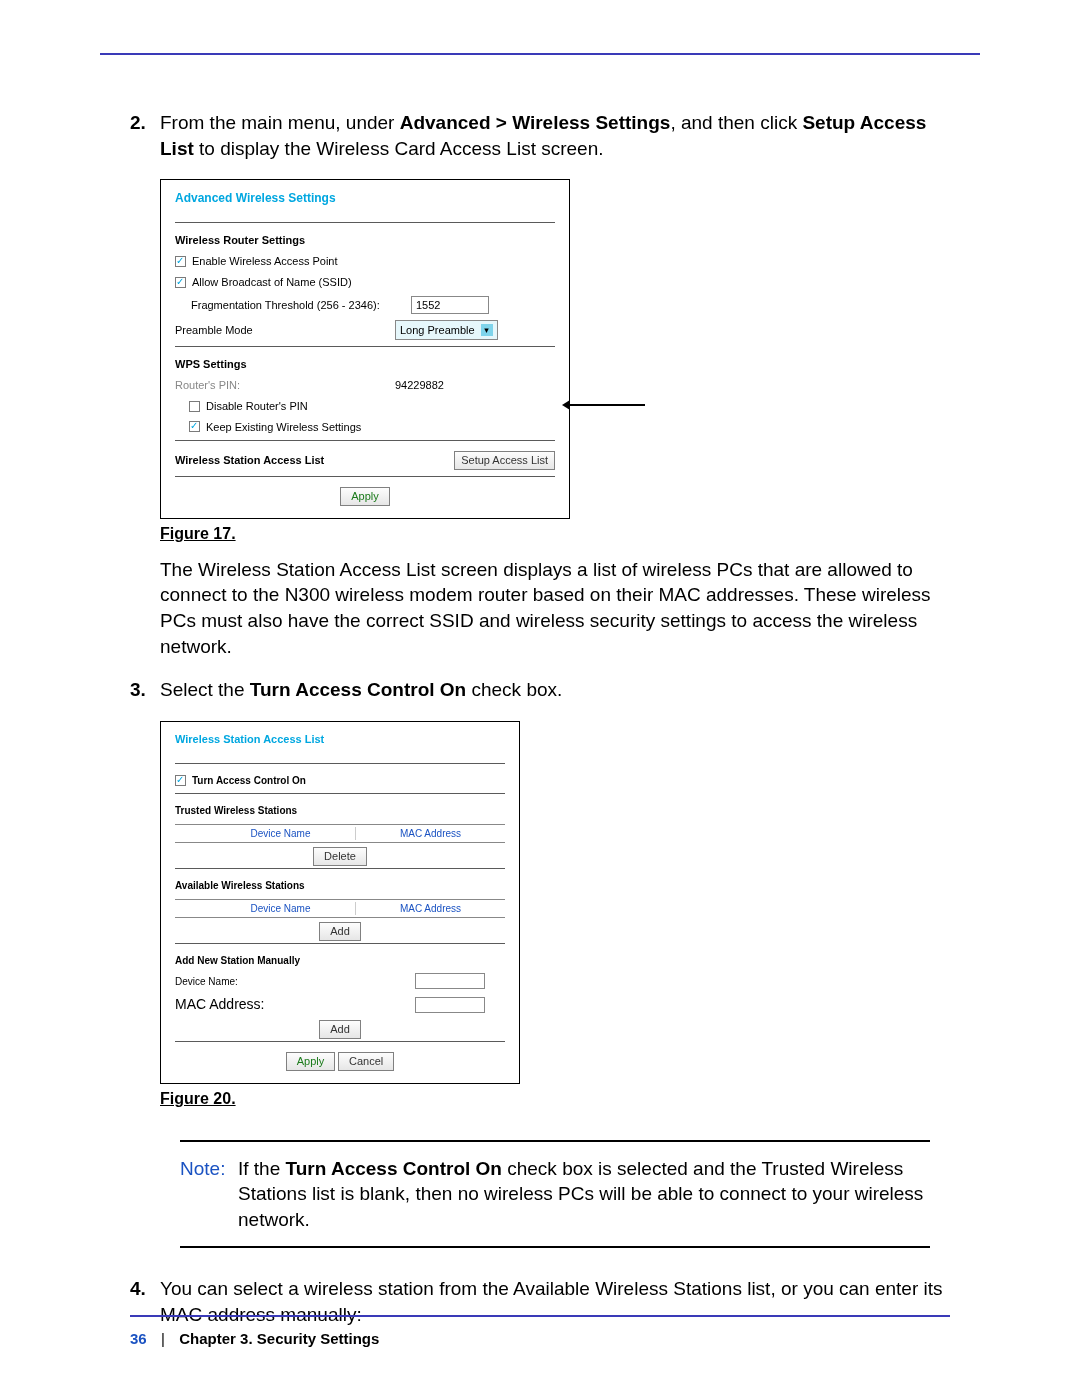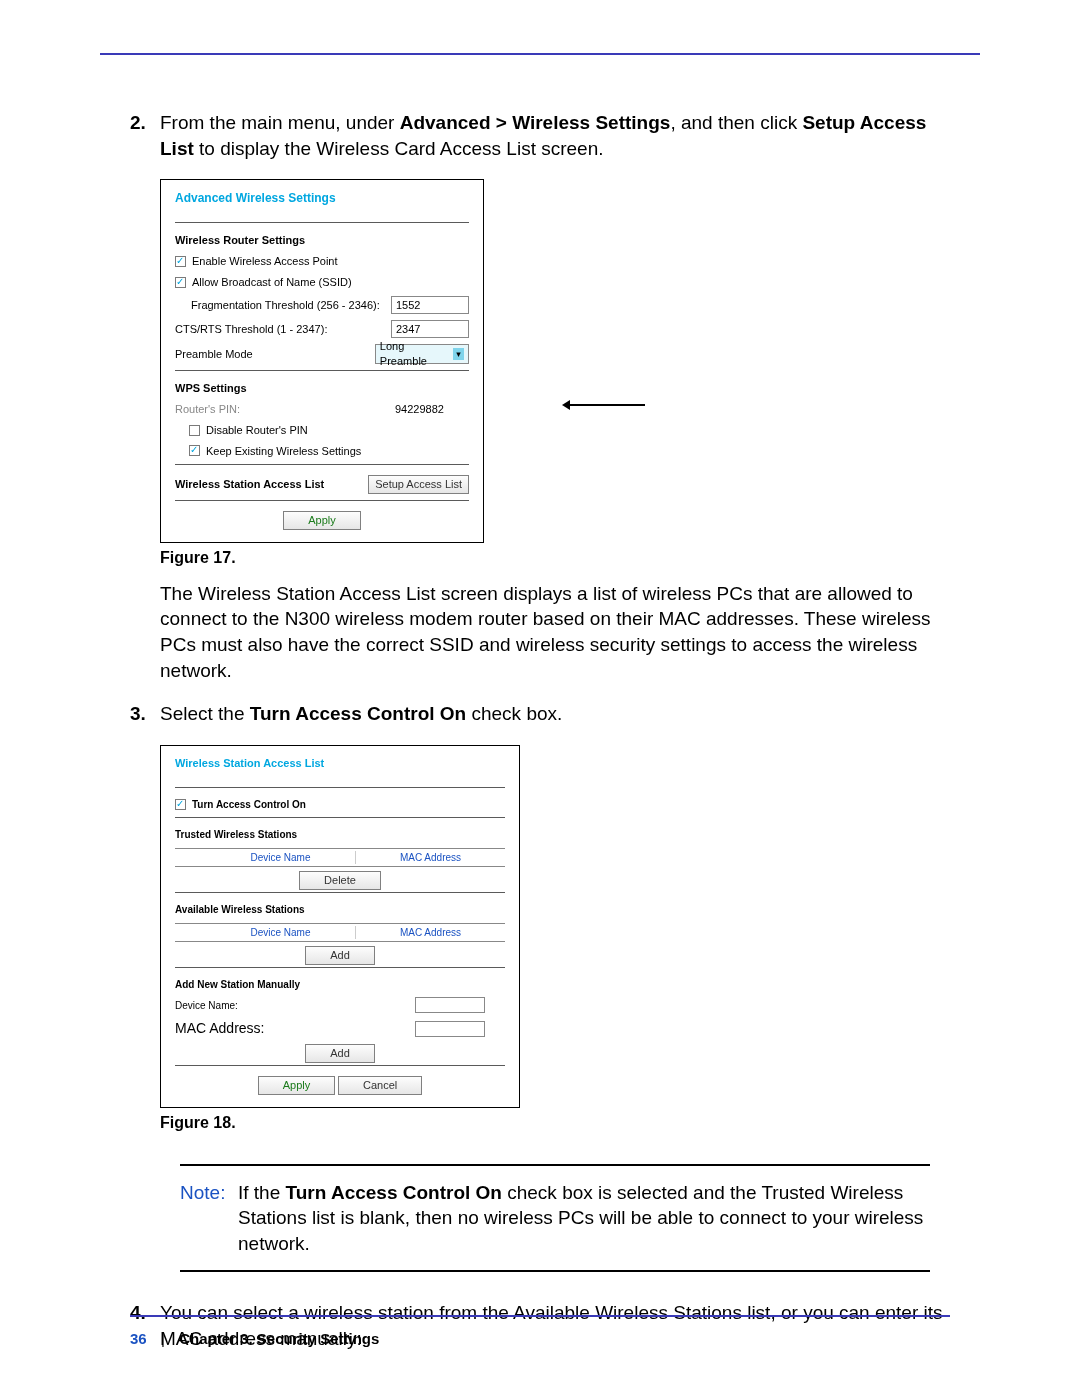--- a/index.html
+++ b/index.html
@@ -48,30 +48,31 @@
     position: absolute;
     left: 0;
     font-weight: bold;
   }
   .figure-caption {
     font-weight: bold;
     font-size: 16px;
     margin-top: 4px;
     margin-bottom: 12px;
     margin-left: 30px;
+    text-decoration: underline;
   }
   .paragraph {
     margin-left: 30px;
     margin-bottom: 18px;
   }
   .screenshot {
     margin-left: 30px;
     margin-top: 10px;
     border: 1px solid #000;
-    width: 324px;
+    width: 410px;
     font-size: 10.5px;
     color: #000;
     position: relative;
     padding: 10px 14px 12px 14px;
     box-sizing: border-box;
   }
   .ss-title {
     color: #00a7e0;
     font-weight: bold;
     font-size: 12px;
@@ -107,21 +108,21 @@
     display:inline-block; min-width:68px; height:14px; line-height:14px;
   }
   .ss-select {
     border:1px solid #888;background:#e6f7fb;padding:1px 4px;font-size:11px;
     display:inline-flex;align-items:center;gap:6px;height:16px;
   }
   .ss-select .caret{width:12px;height:12px;background:#7fd4eb;text-align:center;font-size:9px;line-height:12px;}
   .ss-btn {
     display:inline-block;border:1px solid #808080;
     background:linear-gradient(#fdfdfd,#e6e6e6);
-    padding:1px 24px;font-size:11px;color:#333;
+    padding:1px 10px;font-size:11px;color:#333;
   }
   .ss-btn.green{color:#1a7a1a;}
   .ss-btn.setup{padding:1px 6px;}
   .ss-center{ text-align:center; margin-top:8px;}
   .arrow-line{
     position:absolute;
     width:75px;height:2px;background:#000;
   }
   .arrow-line::before{
     content:"";position:absolute;left:-8px;top:-4px;
@@ -179,24 +180,20 @@
       </div>
       <div class="ss-row">
         <span class="ss-chk checked"></span>
         <span>Allow Broadcast of Name (SSID)</span>
       </div>
       <div class="ss-row">
         <span class="lbl" style="padding-left:16px;">Fragmentation Threshold (256 - 2346):</span>
         <span class="ss-input">1552</span>
       </div>
       <div class="ss-row">
-        <span class="lbl">CTS/RTS Threshold (1 - 2347):</span>
-        <span class="ss-input">2347</span>
-      </div>
-      <div class="ss-row">
         <span class="lbl">Preamble Mode</span>
         <span class="ss-select">
           <span>Long Preamble</span>
           <span class="caret">▾</span>
         </span>
       </div>
       <hr class="ss-sep">
       <div class="ss-section-label">WPS Settings</div>
       <div class="ss-row">
         <span class="lbl" style="color:#888;">Router's PIN:</span>
@@ -278,21 +275,21 @@
       <div class="ss-center" style="margin-top:4px;">
         <span class="ss-btn">Add</span>
       </div>
       <hr class="ss-sep">
       <div class="ss-center">
         <span class="ss-btn green">Apply</span>
         <span class="ss-btn">Cancel</span>
       </div>
     </div>
 
-    <div class="figure-caption">Figure 18.</div>
+    <div class="figure-caption">Figure 20.</div>
 
     <div class="note-block">
       <div style="display:flex;">
         <div style="width:58px;"><span class="note-lbl">Note:</span></div>
         <div style="flex:1;">
           <span>If the </span><b>Turn Access Control On</b><span> check box is selected and the Trusted Wireless Stations list is blank, then no wireless PCs will be able to connect to your wireless network.</span>
         </div>
       </div>
     </div>
 

